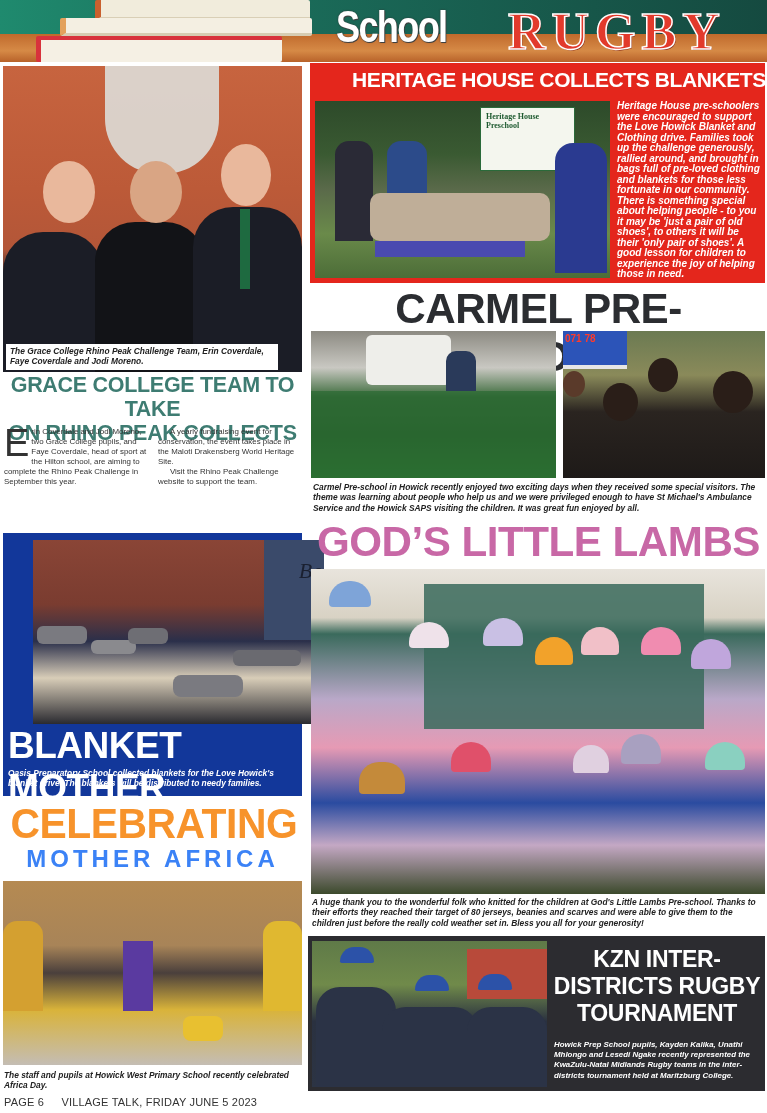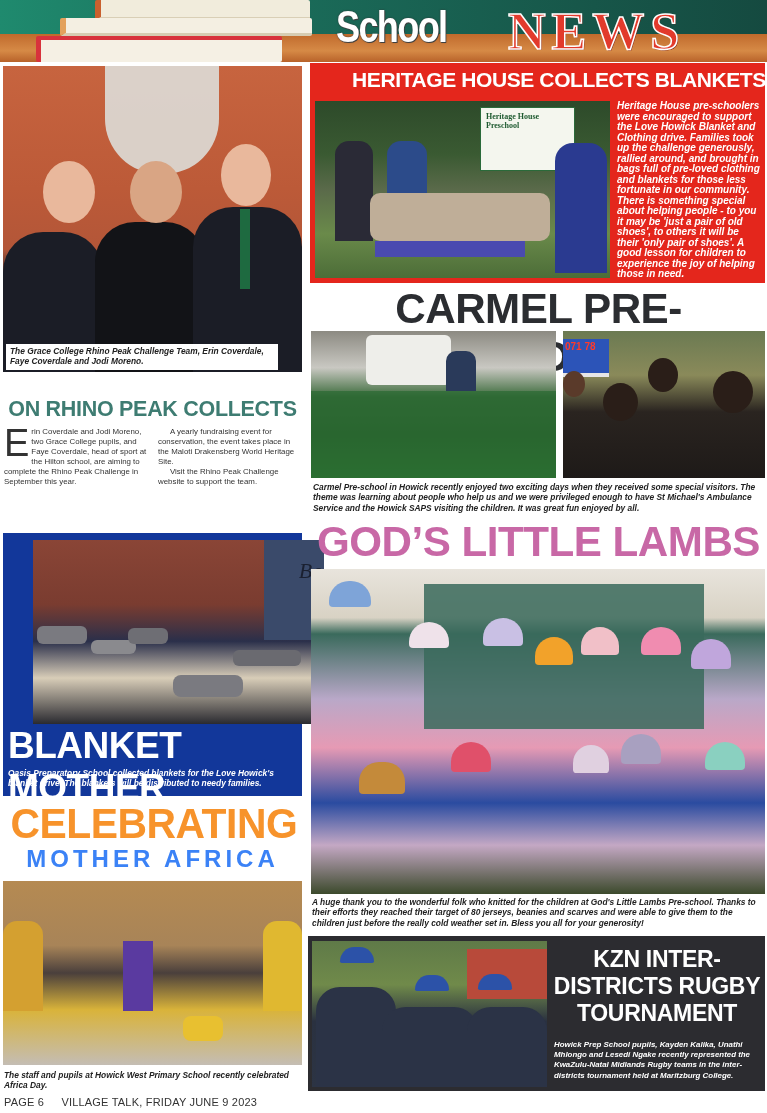--- a/index.html
+++ b/index.html
@@ -77,21 +77,21 @@
   .heritage-text { position: absolute; left: 617px; top: 101px; width: 146px; color: #ffffff; font-style: italic;
     font-weight: 700; font-size: 10px; line-height: 10.5px; }
 
   
   .carmel-head { position: absolute; left: 310px; top: 284px; width: 457px; color: #2b2d31; font-weight: 700;
     font-size: 43px; line-height: 48px; letter-spacing: -0.5px; text-align: center; transform: scaleX(0.98); }
   .carmel-photo1 { left: 311px; top: 331px; width: 245px; height: 147px;
     background: linear-gradient(180deg, #8c8a82 0%, #c9c8c2 25%, #3a6a3a 45%, #2a5e2a 70%, #2f7a30 100%); }
   .carmel-photo2 { left: 563px; top: 331px; width: 202px; height: 147px;
     background: linear-gradient(180deg, #6b7a52 0%, #8a8a5a 30%, #2a2420 55%, #1e1a18 100%); }
-  .carmel-photo2 .van { position: absolute; left: 0; top: 8px; width: 46px; height: 38px; background: #2c54b8;
+  .carmel-photo2 .van { position: absolute; left: 0; top: 0; width: 64px; height: 38px; background: #2c54b8;
     border-bottom: 4px solid #e6e6e6; }
   .carmel-photo2 .van-txt { position: absolute; left: 2px; top: 2px; color: #ff3a2a; font-weight: 700; font-size: 10px; }
   .carmel-caption { position: absolute; left: 313px; top: 482px; width: 452px; color: #222; }
 
   
   .lambs-head { position: absolute; left: 310px; top: 515px; width: 457px; color: #c868a6; font-weight: 700;
     font-size: 43px; line-height: 52px; letter-spacing: -0.5px; text-align: center; transform: scaleX(0.98); }
   .lambs-photo { left: 311px; top: 569px; width: 454px; height: 325px;
     background: linear-gradient(180deg, #e8e4dc 0%, #d8d2c4 15%, #3a6a5c 20%, #b9a8c8 40%, #e69ab4 55%, #2a4ba0 72%, #c4a8c4 85%, #3c4a2c 100%); }
   .lambs-photo .board { position: absolute; left: 113px; top: 15px; width: 280px; height: 145px; background: #3a6a5c; opacity: 0.85; }
@@ -112,37 +112,37 @@
 </head>
 <body>
 
 <header class="masthead">
   <div class="board"></div>
   <div class="desk"></div>
   <div class="book b1"></div>
   <div class="book b2"></div>
   <div class="book b3"></div>
   <div class="mast-school">School</div>
-  <div class="mast-news">NEWS</div>
+  <div class="mast-news">RUGBY</div>
 </header>
 
 <section>
   <div class="photo grace-photo">
     <div class="crest"></div>
     <div class="person" style="left:0;width:100px;height:140px;"></div>
     <div class="head" style="left:40px;top:95px;width:52px;height:62px;"></div>
     <div class="person" style="left:92px;width:110px;height:150px;background:#121317;"></div>
     <div class="head" style="left:127px;top:95px;width:52px;height:62px;background:#d9a584;"></div>
     <div class="person" style="left:190px;width:109px;height:165px;"></div>
     <div class="head" style="left:218px;top:78px;width:50px;height:62px;"></div>
     <div style="position:absolute;left:237px;top:143px;width:10px;height:80px;background:#1e6a40;"></div>
   </div>
   <div class="grace-caption caption-it">The Grace College Rhino Peak Challenge Team, Erin Coverdale, Faye Coverdale and Jodi Moreno.</div>
   <h2 class="grace-head">
-    <br>
+    <span>GRACE COLLEGE TEAM TO TAKE</span><br>
     <span>ON RHINO PEAK COLLECTS</span>
   </h2>
   <div class="grace-body">
     <p class="first"><span class="dropcap">E</span><span>rin Coverdale and Jodi Moreno, two Grace College pupils, and Faye Coverdale, head of sport at the Hilton school, are aiming to complete the Rhino Peak Challenge in September this year.</span></p>
     <p>A yearly fundraising event for conservation, the event takes place in the Maloti Drakensberg World Heritage Site.</p>
     <p>Visit the Rhino Peak Challenge website to support the team.</p>
   </div>
 </section>
 
 <section>
@@ -167,21 +167,21 @@
     <div style="position:absolute;left:0;top:40px;width:40px;height:90px;background:#d4a030;border-radius:14px 14px 0 0;"></div>
     <div style="position:absolute;left:120px;top:60px;width:30px;height:70px;background:#5a3aa0;"></div>
     <div style="position:absolute;left:260px;top:40px;width:39px;height:90px;background:#e0b830;border-radius:14px 14px 0 0;"></div>
     <div style="position:absolute;left:180px;top:135px;width:40px;height:25px;background:#e8c030;border-radius:8px;"></div>
   </div>
   <div class="celeb-caption caption-it">The staff and pupils at Howick West Primary School recently celebrated Africa Day.</div>
 </section>
 
 <footer class="footer">
   <span>PAGE  6</span>
-  <span>VILLAGE TALK, FRIDAY JUNE 9 2023</span>
+  <span>VILLAGE TALK, FRIDAY JUNE 5 2023</span>
 </footer>
 
 <section>
   <div class="heritage-box"></div>
   <h2 class="heritage-head">HERITAGE HOUSE COLLECTS BLANKETS</h2>
   <div class="photo heritage-photo">
     <div class="sign">
       <div class="sign-txt">Heritage House Preschool</div>
     </div>
     <div style="position:absolute;left:20px;top:40px;width:38px;height:100px;background:#2a2a36;border-radius:14px 14px 0 0;"></div>

